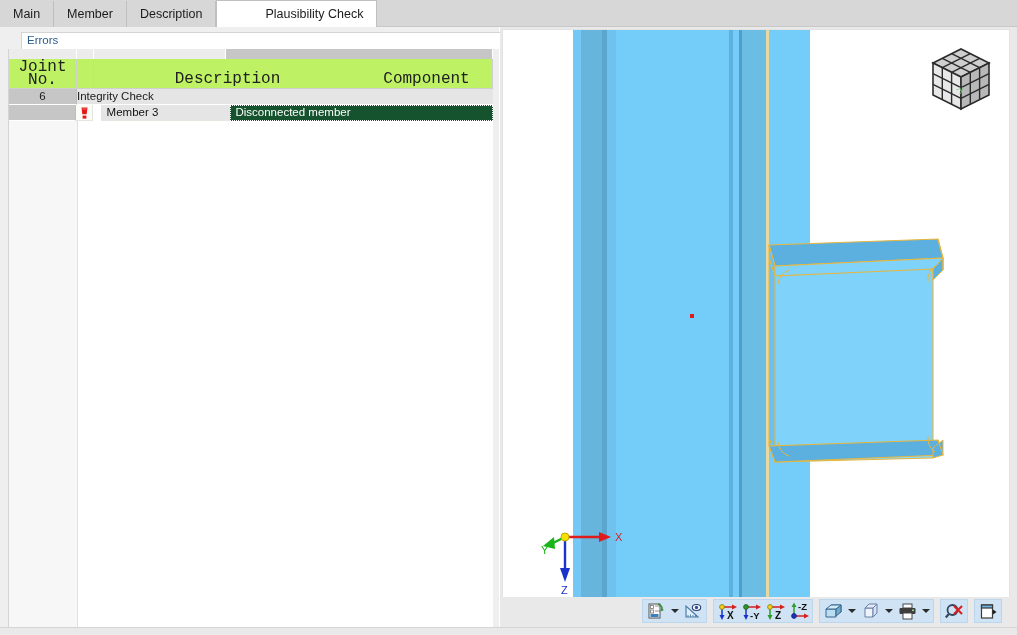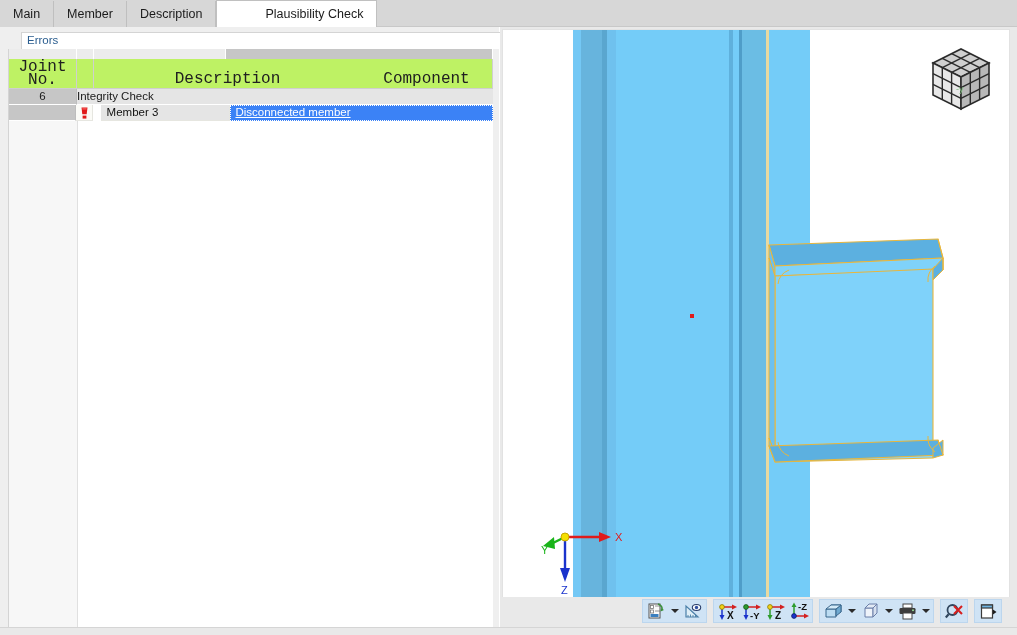--- a/index.html
+++ b/index.html
@@ -191,27 +191,26 @@
     width: 132px;
     background: #e5e5e5;
     border-right: 1px solid #e6e6e0;
     border-bottom: 1px solid #e6e6e0;
     padding-left: 6px;
     color: #111111;
     margin-left: 8px;
   }
   .row-detail .c-desc {
     width: 267px;
-    background: #3b82f6;
+    background: #14532d;
     color: #ffffff;
     padding-left: 4px;
     border: 1px dotted #ffffff;
     box-sizing: border-box;
     line-height: 13px;
-    text-decoration: underline;
   }
 
   
   .bang {
     position: absolute;
     left: 4px; top: 2px;
     width: 9px; height: 12px;
   }
 
   

